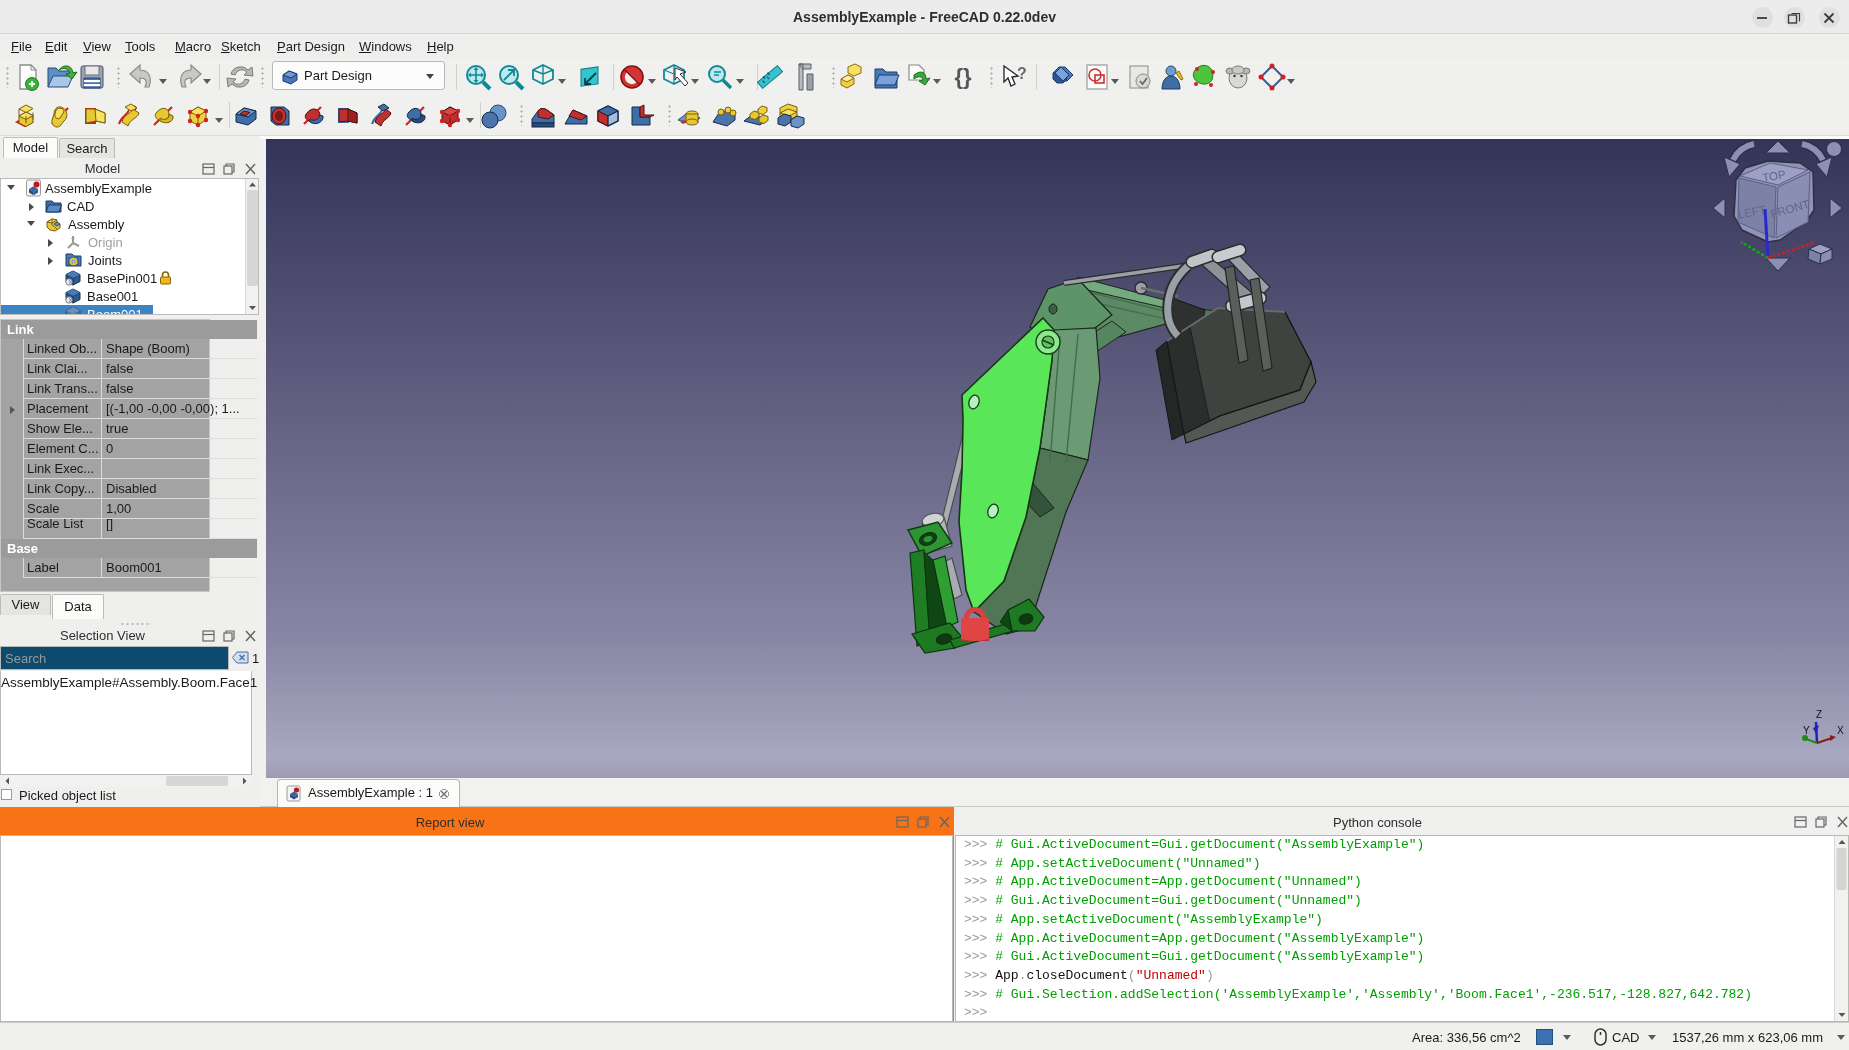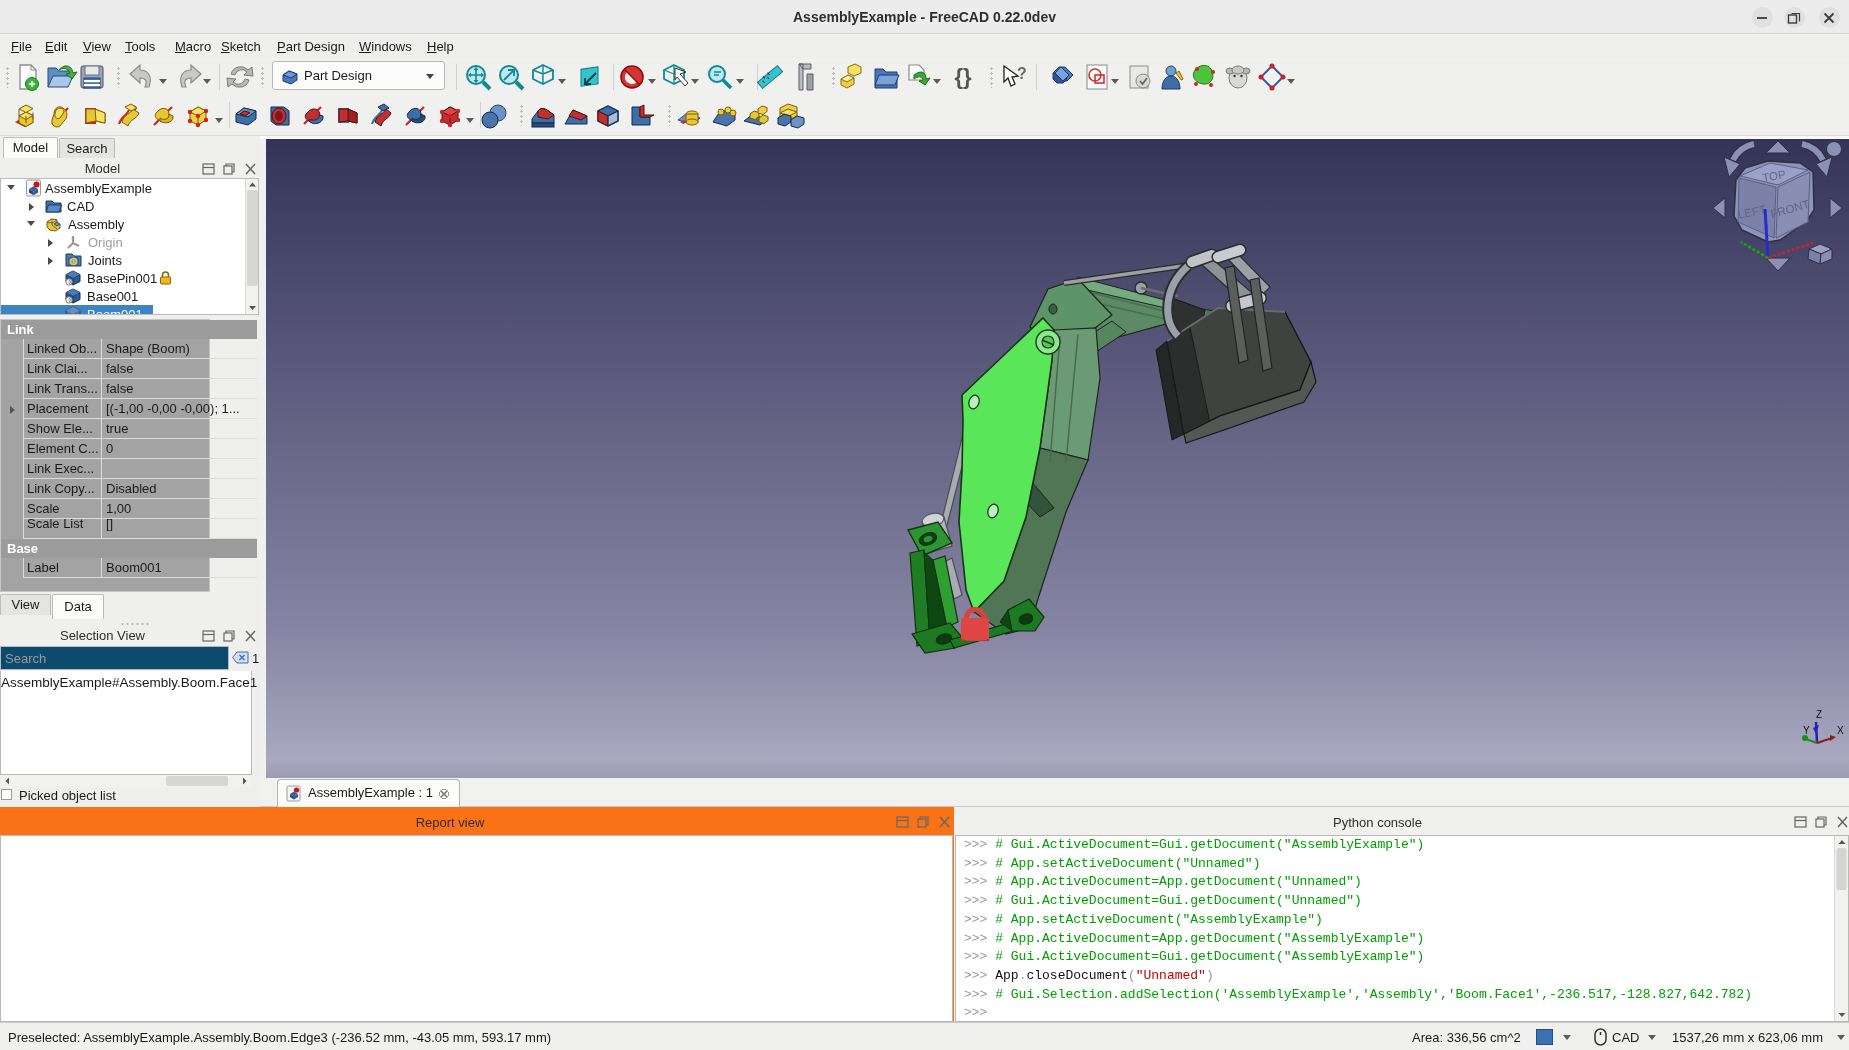--- a/index.html
+++ b/index.html
@@ -728,21 +728,20 @@
 <span>&gt;&gt;&gt; </span></div>
   <div class="abs" style="left:879px; top:29px; width:14px; height:185px; background:#f1f1f0; border-left:1px solid #d8d8d6;">
     <svg width="14" height="185">
         <path d="M3.5 8 L7 4 L10.5 8 Z" fill="#555"></path>
         <path d="M3.5 177 L7 181 L10.5 177 Z" fill="#555"></path>
         <rect x="1.5" y="12" width="10" height="42" rx="2" fill="#d4d4d2"></rect>
       </svg>
   </div>
 </div>
 <div id="statusbar" class="abs">
-  <div class="abs" style="left:8px; top:7px;">Preselected: AssemblyExample.Assembly.Boom.Edge3 (-236.52 mm, -43.05 mm, 593.17 mm)</div>
   <div class="abs" style="left:1412px; top:7px;">Area: 336,56 cm^2</div>
   <div class="abs" style="left:1536px; top:6px; width:17px; height:16px; background:#3a72b2; border:1px solid #26507c;"></div>
   <div class="dd abs" style="left:1563px; top:12px;"></div>
   <svg class="abs" style="left:1594px; top:5px;" width="13" height="18" viewBox="0 0 13 18">
       <rect x="1" y="1" width="11" height="16" rx="5.5" fill="none" stroke="#333" stroke-width="1.5"></rect>
       <line x1="6.5" y1="4" x2="6.5" y2="7" stroke="#333" stroke-width="1.5"></line>
     </svg>
   <div class="abs" style="left:1612px; top:7px;">CAD</div>
   <div class="dd abs" style="left:1648px; top:12px;"></div>
   <div class="abs" style="left:1672px; top:7px;">1537,26 mm x 623,06 mm</div>

